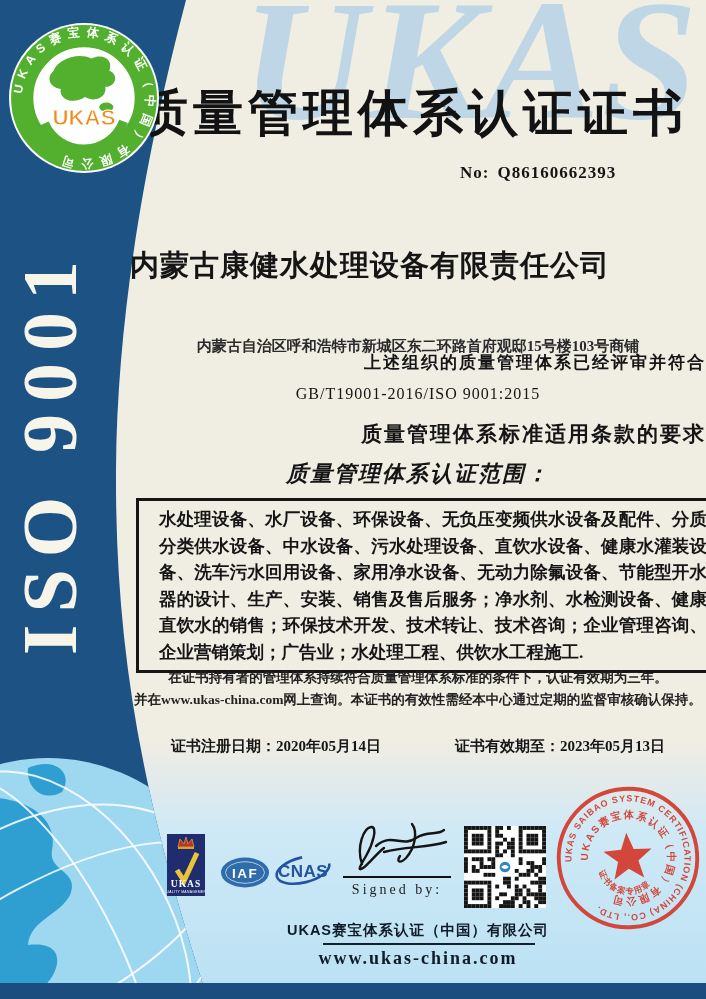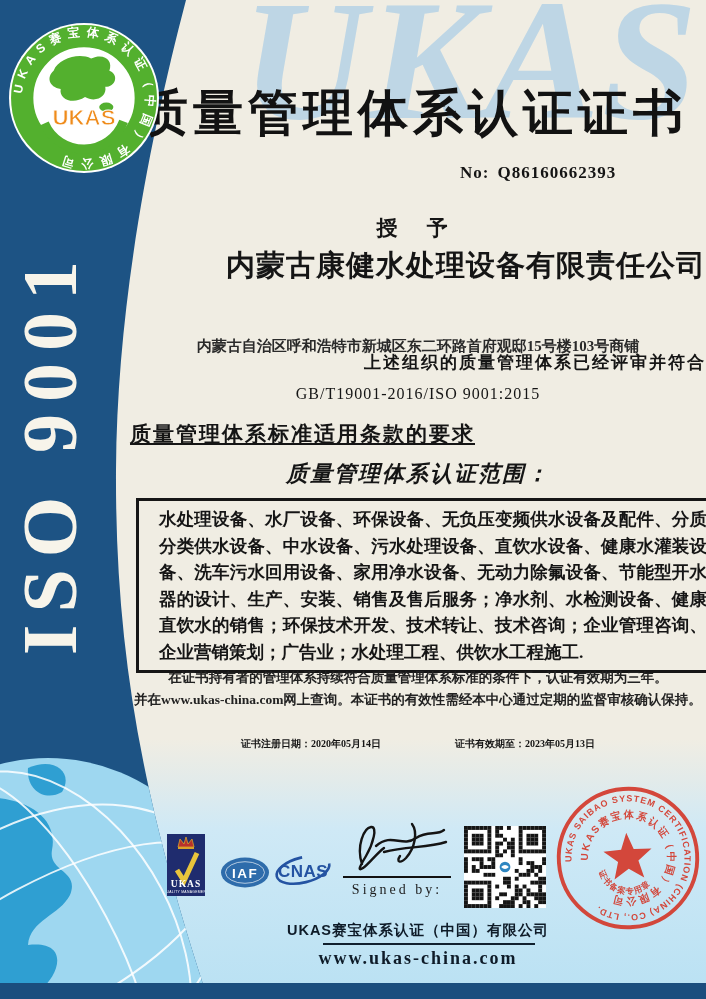--- a/index.html
+++ b/index.html
@@ -28,35 +28,35 @@
   .content{position:absolute;left:130px;top:0;width:576px;height:999px;z-index:2;}
   .title{
     position:absolute;top:72px;left:0;width:100%;margin:8px;
     font-size:50px;font-weight:700;letter-spacing:5px;color:#121212;
   }
   .cert-no{
     position:absolute;top:163px;left:330px;font-size:17px;font-weight:700;letter-spacing:1px;
   }
   .cert-no span{margin-right:8px;}
   .awarded{position:absolute;top:214px;width:100%;text-align:center;font-size:21px;font-weight:700;letter-spacing:12px;}
-  .company{position:absolute;top:246px;width:100%;text-align:right;font-size:29px;font-weight:700;letter-spacing:1px;white-space:nowrap;}
+  .company{position:absolute;top:246px;width:100%;text-align:left;font-size:29px;font-weight:700;letter-spacing:1px;white-space:nowrap;}
   .address{position:absolute;top:301px;width:100%;text-align:center;font-size:15px;font-weight:600;color:#2a2a2a;margin-top:36px;}
   .stmt1{position:absolute;top:351px;width:100%;text-align:right;font-size:17px;font-weight:700;letter-spacing:2px;}
   .std{position:absolute;top:385px;width:100%;text-align:center;font-size:16px;letter-spacing:1px;}
-  .stmt2{position:absolute;top:420px;width:100%;text-align:left;font-size:21px;font-weight:700;letter-spacing:2px;text-decoration:underline;}
+  .stmt2{position:absolute;top:420px;width:100%;text-align:right;font-size:21px;font-weight:700;letter-spacing:2px;}
   .scope-head{position:absolute;top:459px;width:100%;text-align:center;font-size:22px;font-weight:700;letter-spacing:2px;font-style:italic;}
   .scope-box{
     position:absolute;top:498px;left:6px;width:548px;
     border:3px solid #161616;padding:5px 20px;
     font-size:17.5px;font-weight:700;line-height:26.5px;text-align:justify;
   }
   .scope-box p{margin:0;}
   .note1{position:absolute;top:669px;width:100%;text-align:center;font-size:13.5px;font-weight:700;color:#222;}
   .note2{position:absolute;top:691px;width:100%;text-align:center;font-size:13.5px;font-weight:700;color:#222;}
-  .dates{position:absolute;top:737px;width:100%;display:flex;justify-content:center;gap:74px;font-size:10px;font-weight:700;white-space:nowrap;}
+  .dates{position:absolute;top:737px;width:100%;display:flex;justify-content:center;gap:74px;font-size:15px;font-weight:700;white-space:nowrap;}
   
   .ukas-badge{position:absolute;left:167px;top:834px;z-index:3;}
   .iaf-logo{position:absolute;left:220px;top:857px;z-index:3;}
   .cnas-logo{position:absolute;left:274px;top:852px;z-index:3;}
   .signature{position:absolute;left:340px;top:818px;z-index:3;}
   .sig-line{position:absolute;left:343px;top:876px;width:108px;height:2px;background:#111;z-index:3;}
   .signed-by{position:absolute;left:343px;top:882px;width:108px;text-align:center;z-index:3;
     font-size:14px;letter-spacing:3px;color:#1c1c1c;}
   .qr{position:absolute;left:464px;top:826px;z-index:3;}
   .seal{position:absolute;left:550px;top:780px;z-index:4;opacity:.92;transform:rotate(-4deg);}
@@ -121,21 +121,20 @@
     <text x="75" y="102" text-anchor="middle" font-family="'Liberation Sans','DejaVu Sans',sans-serif" font-size="22" font-weight="700" fill="#ef8b1a" stroke="#ffffff" stroke-width="0.8">UKAS</text>
   </svg>
 
   <div class="content">
     <h1 class="title">质量管理体系认证证书</h1>
 
     <div class="cert-no">
       <span>No:</span><span>Q86160662393</span>
     </div>
 
-    <div class="awarded">授 予</div>
     <div class="company">内蒙古康健水处理设备有限责任公司</div>
     <div class="address">内蒙古自治区呼和浩特市新城区东二环路首府观邸15号楼103号商铺</div>
 
     <div class="stmt1">上述组织的质量管理体系已经评审并符合</div>
     <div class="std">GB/T19001-2016/ISO 9001:2015</div>
     <div class="stmt2">质量管理体系标准适用条款的要求</div>
 
     <div class="scope-head">质量管理体系认证范围：</div>
     <div class="scope-box">
       <p>水处理设备、水厂设备、环保设备、无负压变频供水设备及配件、分质分类供水设备、中水设备、污水处理设备、直饮水设备、健康水灌装设备、洗车污水回用设备、家用净水设备、无动力除氟设备、节能型开水器的设计、生产、安装、销售及售后服务；净水剂、水检测设备、健康直饮水的销售；环保技术开发、技术转让、技术咨询；企业管理咨询、企业营销策划；广告业；水处理工程、供饮水工程施工.</p>

